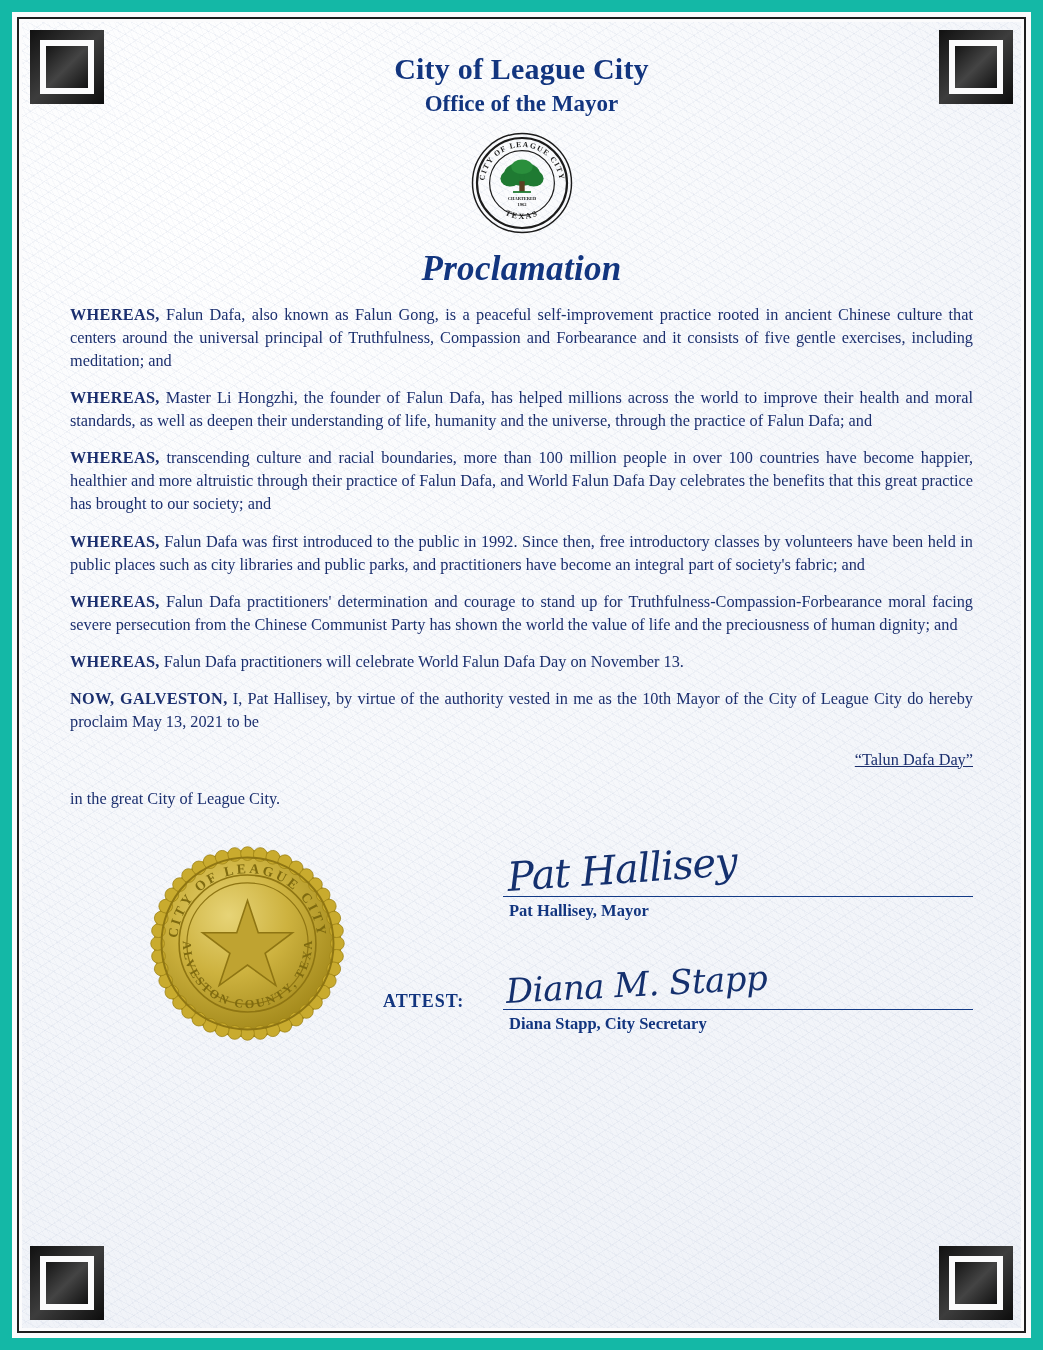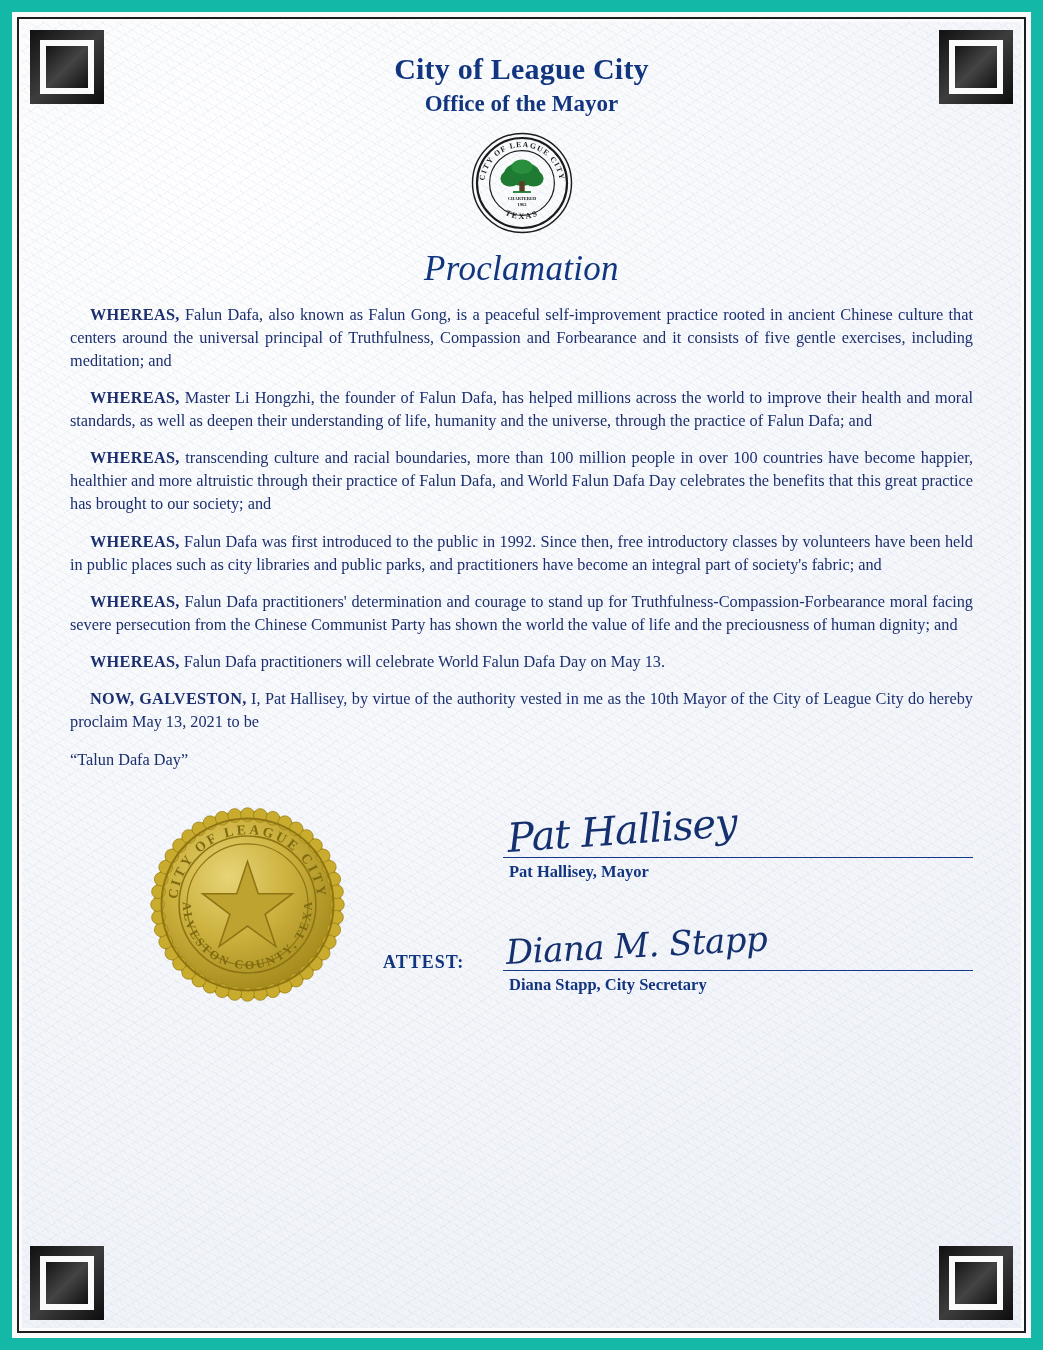--- a/index.html
+++ b/index.html
@@ -125,47 +125,47 @@
   .city-seal {
     width: 108px;
     height: 108px;
     position: relative;
   }
 
   .proclamation {
     text-align: center;
     font-family: "Liberation Serif", serif;
     font-style: italic;
-    font-weight: normal;
+    font-weight: bold;
     font-size: 35px;
     color: #12357f;
     margin-top: 12px;
     letter-spacing: 0.3px;
   }
 
   .body-text {
     margin-top: 14px;
     font-size: 16.3px;
     line-height: 1.42;
     color: #1b2f6e;
     text-align: justify;
   }
   .para {
     margin: 0 0 14px 0;
     text-align: justify;
   }
   .lead {
     font-weight: bold;
     letter-spacing: 0.3px;
-    margin-left: 20px;
   }
   .center-line {
-    text-align: left;
+    text-align: right;
     margin: 6px 0 16px 0;
     font-size: 16.3px;
+    text-decoration: underline;
   }
   .plain-line {
     margin: 0 0 16px 0;
     font-size: 16.3px;
   }
 
   
   .sig-area {
     position: relative;
     margin-top: 6px;
@@ -321,29 +321,30 @@
 
       <p class="para">
         <span class="lead">WHEREAS,</span><span> Falun Dafa was first introduced to the public in 1992.  Since then, free introductory classes by volunteers have been held in public places such as city libraries and public parks, and practitioners have become an integral part of society's fabric; and</span>
       </p>
 
       <p class="para">
         <span class="lead">WHEREAS,</span><span> Falun Dafa practitioners' determination and courage to stand up for Truthfulness-Compassion-Forbearance moral facing severe persecution from the Chinese Communist Party has shown the world the value of life and the preciousness of human dignity; and</span>
       </p>
 
       <p class="para">
-        <span class="lead">WHEREAS,</span><span> Falun Dafa practitioners will celebrate World Falun Dafa Day on May 13.</span>
+        <span class="lead">WHEREAS,</span><span> Falun Dafa practitioners will celebrate World Falun Dafa Day on November 13.</span>
       </p>
 
       <p class="para">
         <span class="lead">NOW, GALVESTON,</span><span> I, Pat Hallisey, by virtue of the authority vested in me as the 10th Mayor of the City of League City do hereby proclaim May 13, 2021 to be</span>
       </p>
 
       <p class="center-line">“Talun Dafa Day”</p>
 
+      <p class="plain-line">in the great City of League City.</p>
 
     </div>
 
     <div class="sig-area">
 
       <div class="gold-seal">
         <svg viewBox="0 0 220 220" width="215" height="215" aria-hidden="true">
           <defs>
             <radialGradient id="goldg" cx="40%" cy="35%" r="70%">
               <stop offset="0%" stop-color="#e7d477"></stop>

